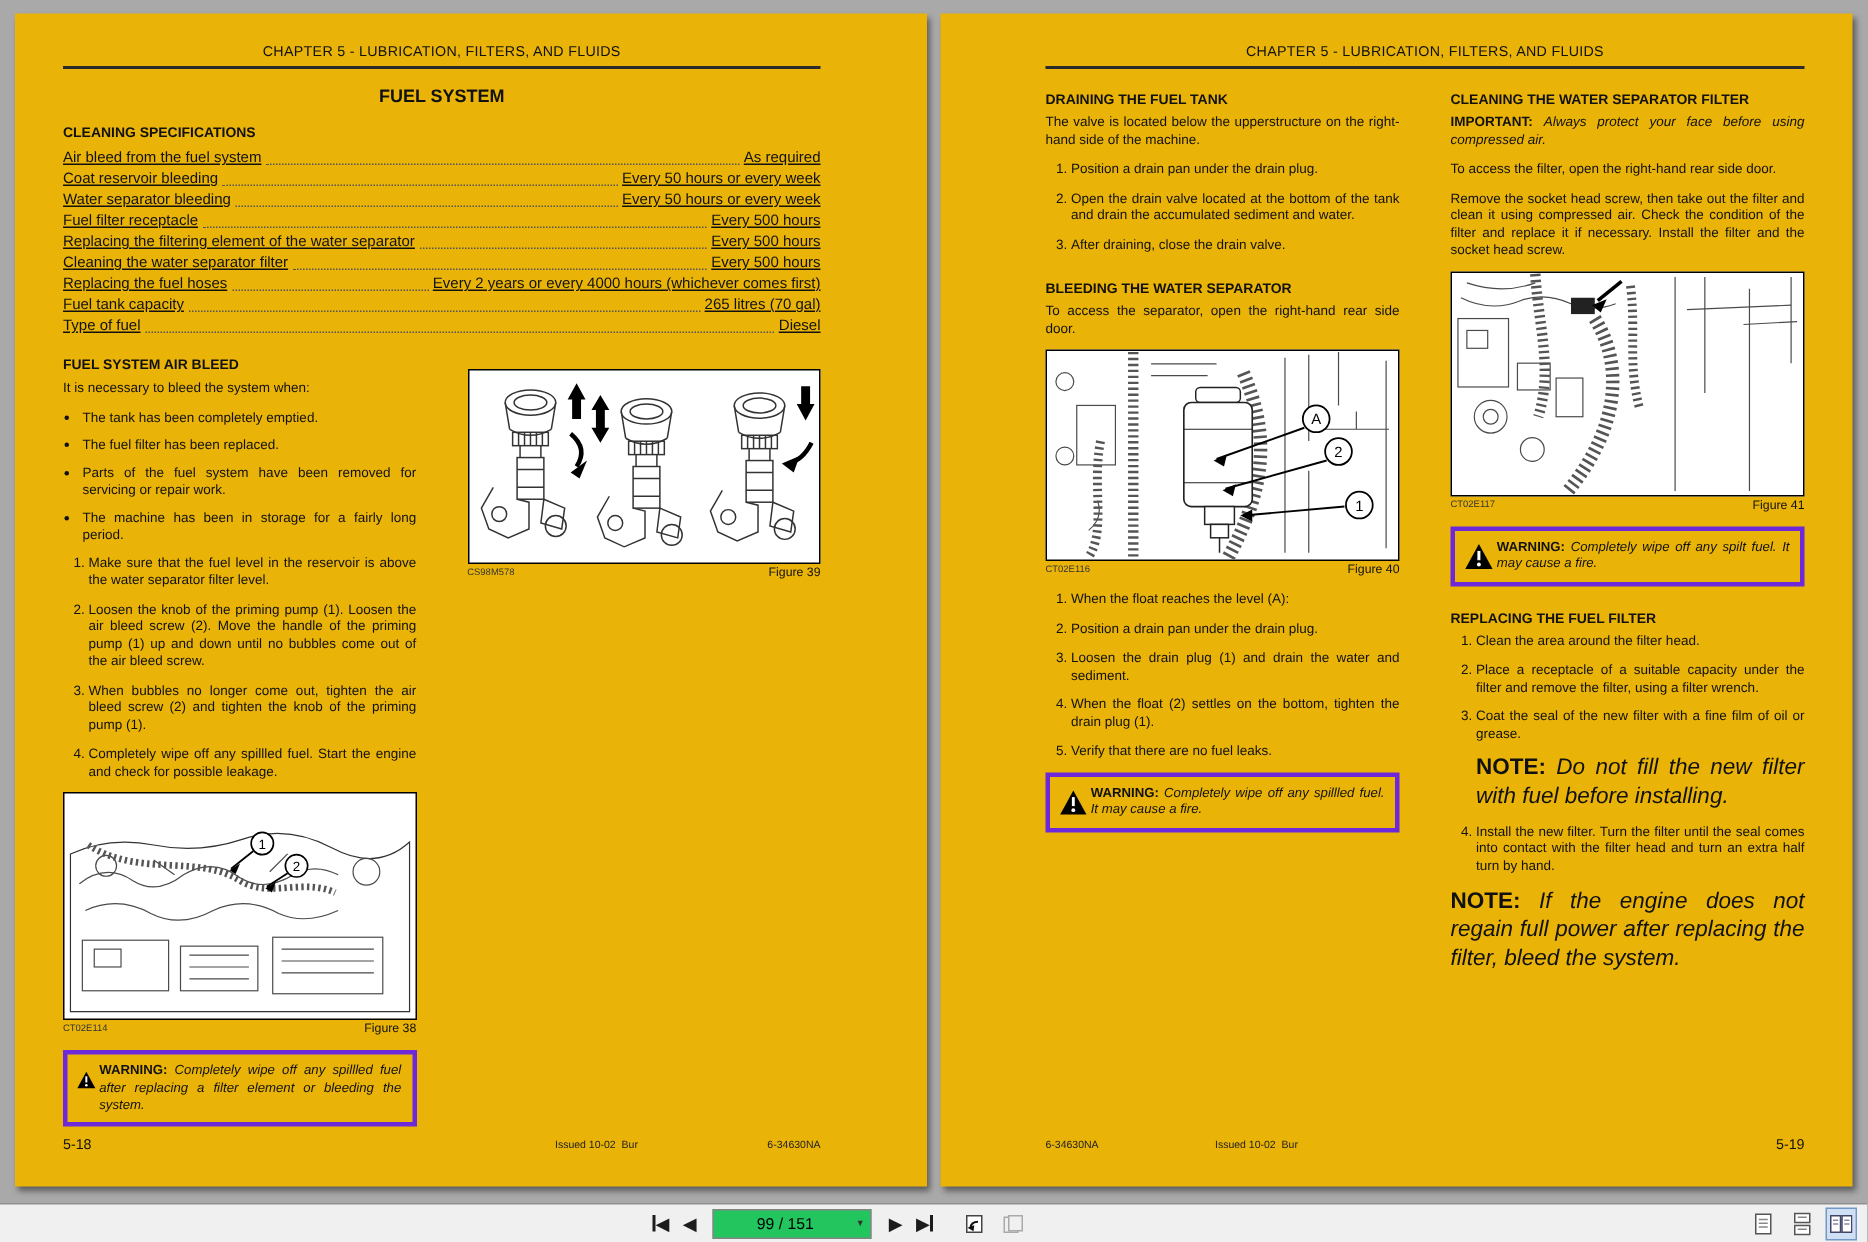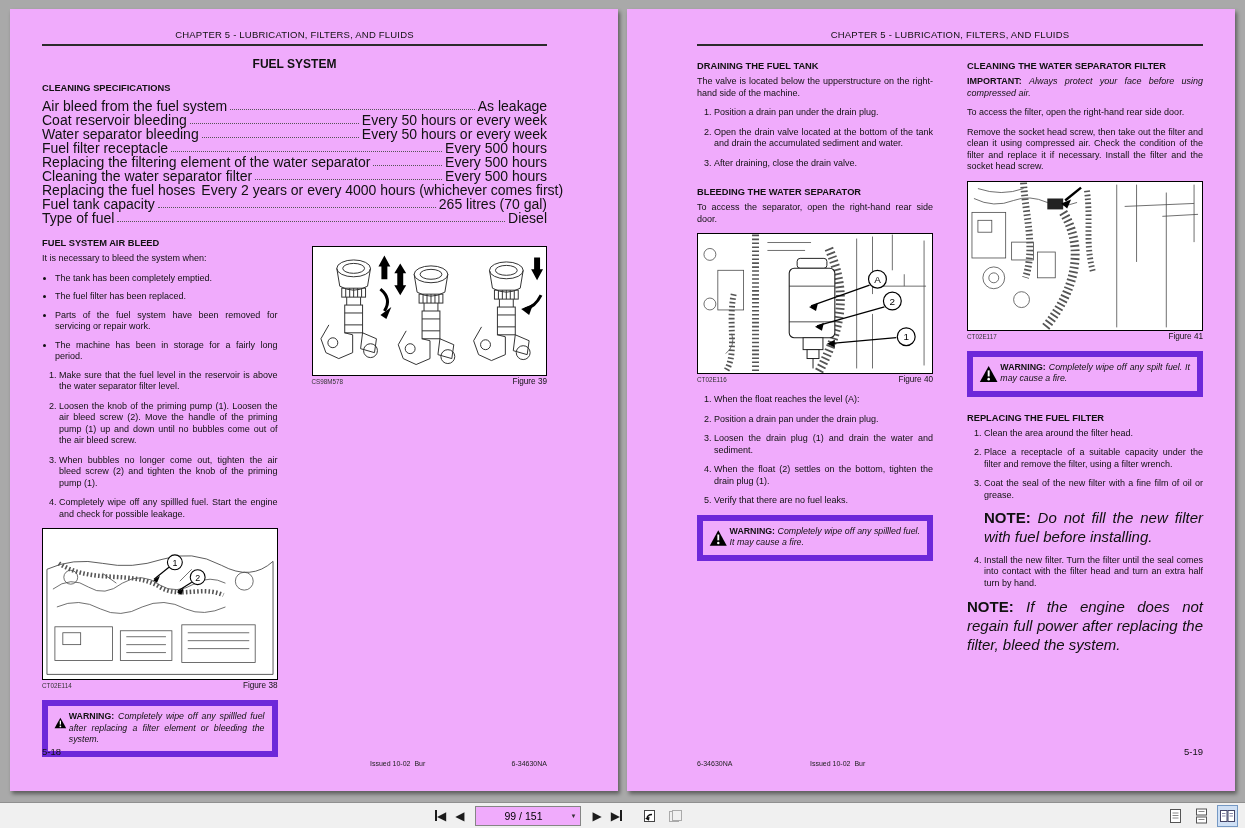--- a/index.html
+++ b/index.html
@@ -1,54 +1,54 @@
 <!DOCTYPE html>
 <html><head>
 <meta charset="utf-8">
 <style>
   html,body{margin:0;padding:0;}
   body{width:1245px;height:828px;background:#a9a9a9;font-family:"Liberation Sans",sans-serif;overflow:hidden;}
   .viewer{position:relative;width:1245px;height:828px;}
-  .page{position:absolute;top:9px;width:608px;height:782px;background:#f0abfc;box-shadow:2px 3px 4px rgba(0,0,0,.45);color:#111;}
+  .page{position:absolute;top:9px;width:608px;height:782px;background:#eab308;box-shadow:2px 3px 4px rgba(0,0,0,.45);color:#111;}
   #leftPage{left:10px;}
   #rightPage{left:627px;}
   .lp-content{padding:20px 71px 0 32px;}
   .rp-content{padding:20px 32px 0 70px;}
   .chap{text-align:center;font-size:9.5px;letter-spacing:.2px;}
   .chap-rule{border:0;border-top:2px solid #2b2b2b;margin:4px 0 0;}
   .doc-title{text-align:center;font-size:12px;font-weight:bold;margin:11px 0 12px;}
   .spec-head{font-size:9.3px;font-weight:bold;margin:6px 0 6px;}
-  .spec-row{display:flex;align-items:flex-start;font-size:14px;line-height:14px;white-space:nowrap;}
+  .spec-row{display:flex;align-items:flex-start;font-size:10px;line-height:14px;white-space:nowrap;text-decoration:underline;}
   .leader{flex:1;border-bottom:1px dotted #555;align-self:flex-end;margin:0 3px 3px;}
   .cols{display:flex;gap:34px;margin-top:13px;}
   .col{flex:1;min-width:0;font-size:9px;}
   .sec{font-size:9.3px;font-weight:bold;margin:31px 0 5px;}
   .sec.first{margin-top:0;}
   .col p{margin:0 0 8px;text-align:justify;line-height:1.28;}
   ul.bullets{list-style:disc;margin:2px 0 7px;padding-left:13px;}
   ul.bullets li{margin-bottom:7px;text-align:justify;line-height:1.28;}
   ol.steps{margin:0 0 6px;padding-left:17px;}
   ol.steps li{margin-bottom:8px;text-align:justify;line-height:1.28;}
   .figure{border:1px solid #000;background:#fff;overflow:hidden;}
   .fig-cap{display:flex;justify-content:space-between;align-items:center;margin:1px 0 10px;}
   .fig-code{font-size:6.3px;color:#333;}
   .fig-num{font-size:8.2px;}
-  .warnbox{border:6px solid #6d28d9;padding:5px 7px 5px 6px;display:flex;gap:2px;align-items:flex-start;margin:5px 0 12px;}
+  .warnbox{border:3px solid #6d28d9;padding:5px 7px 5px 6px;display:flex;gap:2px;align-items:flex-start;margin:5px 0 12px;}
   .warn-text{font-size:8.8px;font-style:italic;text-align:justify;line-height:1.3;}
   .warn-text .wlbl{font-style:normal;font-weight:bold;}
   .note{margin-top:7px;font-size:15px;line-height:1.28;text-align:justify;}
   .nlbl{font-weight:bold;}
   .itx{font-style:italic;}
   .footnote{position:absolute;bottom:24px;font-size:7px;color:#222;}
-  .pagenum{position:absolute;bottom:34px;font-size:9.5px;color:#111;}
+  .pagenum{position:absolute;bottom:22px;font-size:9.5px;color:#111;}
   .toolbar{position:absolute;left:0;bottom:0;width:100%;height:25px;background:#f0f0f0;border-top:1px solid #8f8f8f;}
   .nav{position:absolute;left:433px;top:0;height:100%;display:flex;align-items:center;gap:5px;}
   .tbtn{height:20px;display:flex;align-items:center;justify-content:center;color:#1c1c1c;font-size:12px;padding:0 2px;cursor:default;}
   .tbtn .bar{width:2px;height:11px;background:#1c1c1c;}
-  .combo{width:104px;height:18px;background:#f0abfc;border:1px solid #858585;display:flex;align-items:center;margin:0 4px;}
+  .combo{width:104px;height:18px;background:#22c55e;border:1px solid #858585;display:flex;align-items:center;margin:0 4px;}
   .combo .val{flex:1;text-align:center;font-size:10.5px;color:#000;}
   .combo .caret{font-size:6px;color:#333;margin-right:4px;}
   .viewbtns{display:flex;gap:6px;margin-left:10px;align-items:center;}
   .layouts{position:absolute;right:8px;top:2px;height:21px;display:flex;gap:7px;align-items:center;}
   .layout-btn{width:19px;height:20px;display:flex;align-items:center;justify-content:center;}
   .layout-btn.selected{background:#cfe0f5;outline:1px solid #7498c4;}
   svg text{font-family:"Liberation Sans",sans-serif;}
 </style>
 </head>
 <body>
@@ -59,21 +59,21 @@
     <div class="lp-content">
       <div class="chap">CHAPTER 5 - LUBRICATION, FILTERS, AND FLUIDS</div>
       <hr class="chap-rule">
       <div class="doc-title">FUEL SYSTEM</div>
 
       <div class="spec-head">CLEANING SPECIFICATIONS</div>
       <div>
         <div class="spec-row">
             <span>Air bleed from the fuel system</span>
             <span class="leader"></span>
-            <span>As leakage</span>
+            <span>As required</span>
           </div>
         <div class="spec-row">
             <span>Coat reservoir bleeding</span>
             <span class="leader"></span>
             <span>Every 50 hours or every week</span>
           </div>
         <div class="spec-row">
             <span>Water separator bleeding</span>
             <span class="leader"></span>
             <span>Every 50 hours or every week</span>

